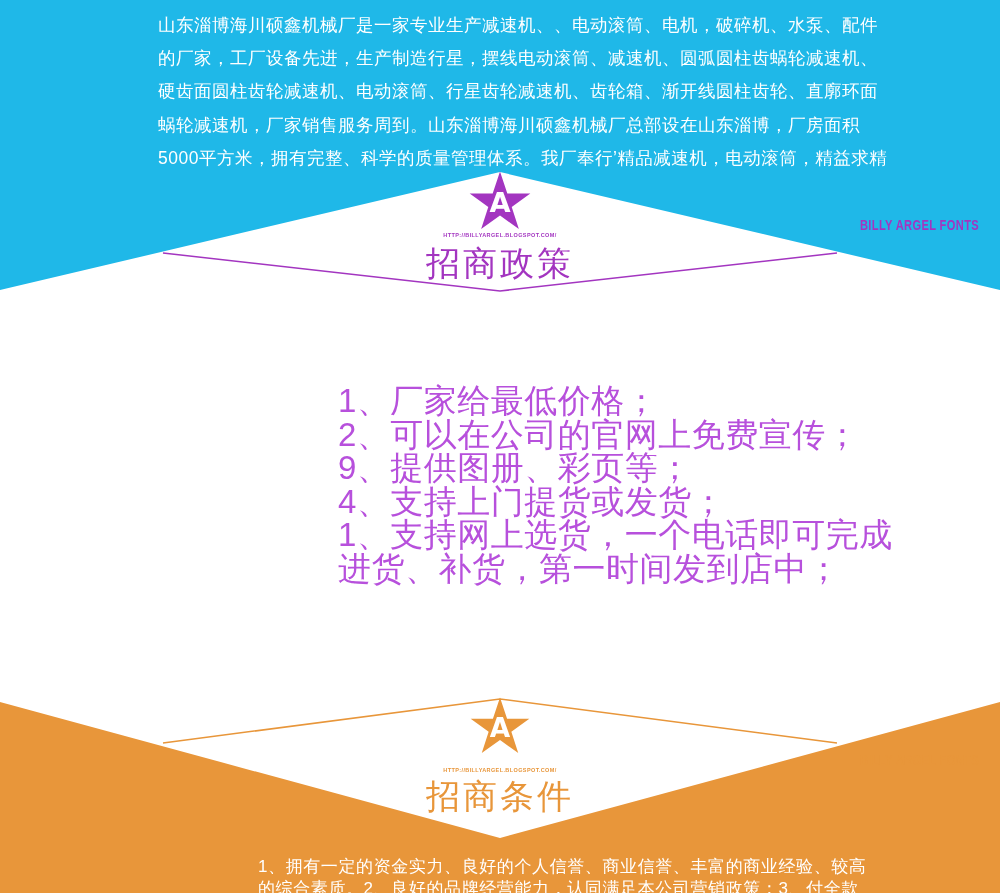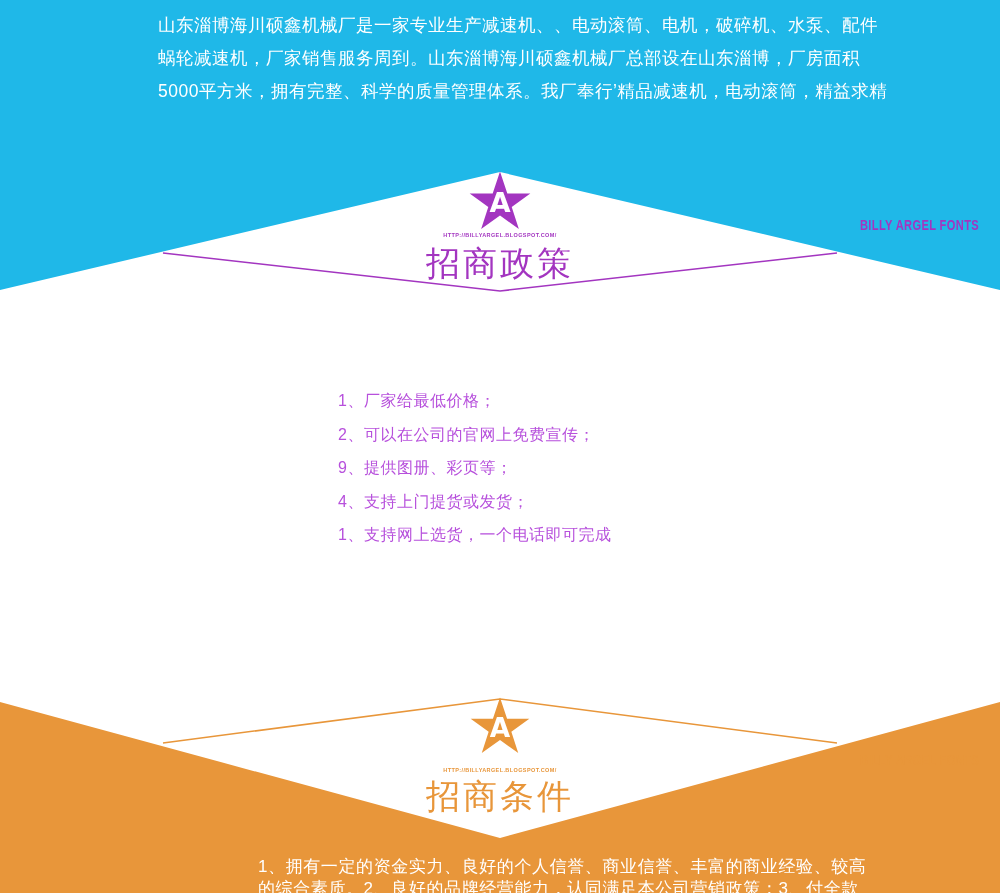--- a/index.html
+++ b/index.html
@@ -18,21 +18,21 @@
   .star-svg{position:absolute;}
   .brand-row{left:0;top:0;width:1000px;text-align:right;font-weight:700;font-size:15px;}
   .brand-inner{display:inline-block;transform:scaleX(0.74);transform-origin:center;letter-spacing:0.5px;white-space:nowrap;}
   .url-row{left:0;width:1000px;text-align:center;font-weight:700;font-size:5.5px;letter-spacing:0.4px;}
   .heading{left:0;width:1000px;text-align:center;font-weight:400;font-size:34px;letter-spacing:3px;white-space:nowrap;}
   .purple-text{color:#A335C0;}
   .orange-text{color:#E8963A;}
   
   .policy-list{
     left:338px;top:384px;width:480px;color:#B750DC;
-    font-size:16px;line-height:33.5px;font-weight:400;letter-spacing:0.5px;
+    font-size:33px;line-height:33.5px;font-weight:400;letter-spacing:0.5px;
   }
   
   .conditions-text{
     left:258px;top:856px;width:660px;color:#ffffff;
     font-size:17px;line-height:22px;letter-spacing:0.6px;font-weight:400;
   }
   .line{white-space:nowrap;}
 </style>
 </head>
 <body>
@@ -41,40 +41,43 @@
 
   <svg id="bg" viewBox="0 0 1000 893" aria-hidden="true">
     <polygon points="0,0 1000,0 1000,290 500,172 0,290" fill="#1FB8E8"></polygon>
     <polyline fill="none" stroke-width="1.5" points="163,253 500,291 837,253" stroke="#A335C0"></polyline>
     <polygon points="0,893 0,702 500,838 1000,702 1000,893" fill="#E8963A"></polygon>
     <polyline fill="none" stroke-width="1.5" points="163,743 500,699 837,743" stroke="#E8963A"></polyline>
   </svg>
 
   <div class="abs intro">
     <div class="line">山东淄博海川硕鑫机械厂是一家专业生产减速机、、电动滚筒、电机，破碎机、水泵、配件</div>
+    <div class="line">的厂家，工厂设备先进，生产制造行星，摆线电动滚筒、减速机、圆弧圆柱齿蜗轮减速机、</div>
+    <div class="line">硬齿面圆柱齿轮减速机、电动滚筒、行星齿轮减速机、齿轮箱、渐开线圆柱齿轮、直廓环面</div>
     <div class="line">蜗轮减速机，厂家销售服务周到。山东淄博海川硕鑫机械厂总部设在山东淄博，厂房面积</div>
     <div class="line">5000平方米，拥有完整、科学的质量管理体系。我厂奉行’精品减速机，电动滚筒，精益求精</div>
   </div>
 
   <svg class="star-svg" style="left:469px;top:171px;width:62px;height:60px" viewBox="0 0 100 95">
     <polygon points="50,0 61.8,35.3 98.9,35.3 68.9,57.2 80.4,92.7 50,70.9 19.6,92.7 31.1,57.2 1.1,35.3 38.2,35.3" fill="#A335C0"></polygon>
     <text x="50" y="66" text-anchor="middle" font-size="44" font-weight="bold" fill="#ffffff" font-family="DejaVu Sans, sans-serif">A</text>
   </svg>
   <div class="abs brand-row purple-text" style="top:216px">
     <span class="brand-inner">BILLY ARGEL FONTS</span>
   </div>
   <div class="abs url-row purple-text" style="top:232px">HTTP://BILLYARGEL.BLOGSPOT.COM/</div>
   <div class="abs heading purple-text" style="top:241px">招商政策</div>
 
   <div class="abs policy-list">
     <div class="line">1、厂家给最低价格；</div>
     <div class="line">2、可以在公司的官网上免费宣传；</div>
     <div class="line">9、提供图册、彩页等；</div>
     <div class="line">4、支持上门提货或发货；</div>
     <div class="line">1、支持网上选货，一个电话即可完成</div>
+    <div class="line">进货、补货，第一时间发到店中；</div>
   </div>
 
   <svg class="star-svg" style="left:470px;top:697px;width:60px;height:58px" viewBox="0 0 100 95">
     <polygon points="50,0 61.8,35.3 98.9,35.3 68.9,57.2 80.4,92.7 50,70.9 19.6,92.7 31.1,57.2 1.1,35.3 38.2,35.3" fill="#E8963A"></polygon>
     <text x="50" y="66" text-anchor="middle" font-size="44" font-weight="bold" fill="#ffffff" font-family="DejaVu Sans, sans-serif">A</text>
   </svg>
   <div class="abs brand-row orange-text" style="top:751px">
     <span class="brand-inner">BILLY ARGEL FONTS</span>
   </div>
   <div class="abs url-row orange-text" style="top:767px">HTTP://BILLYARGEL.BLOGSPOT.COM/</div>

